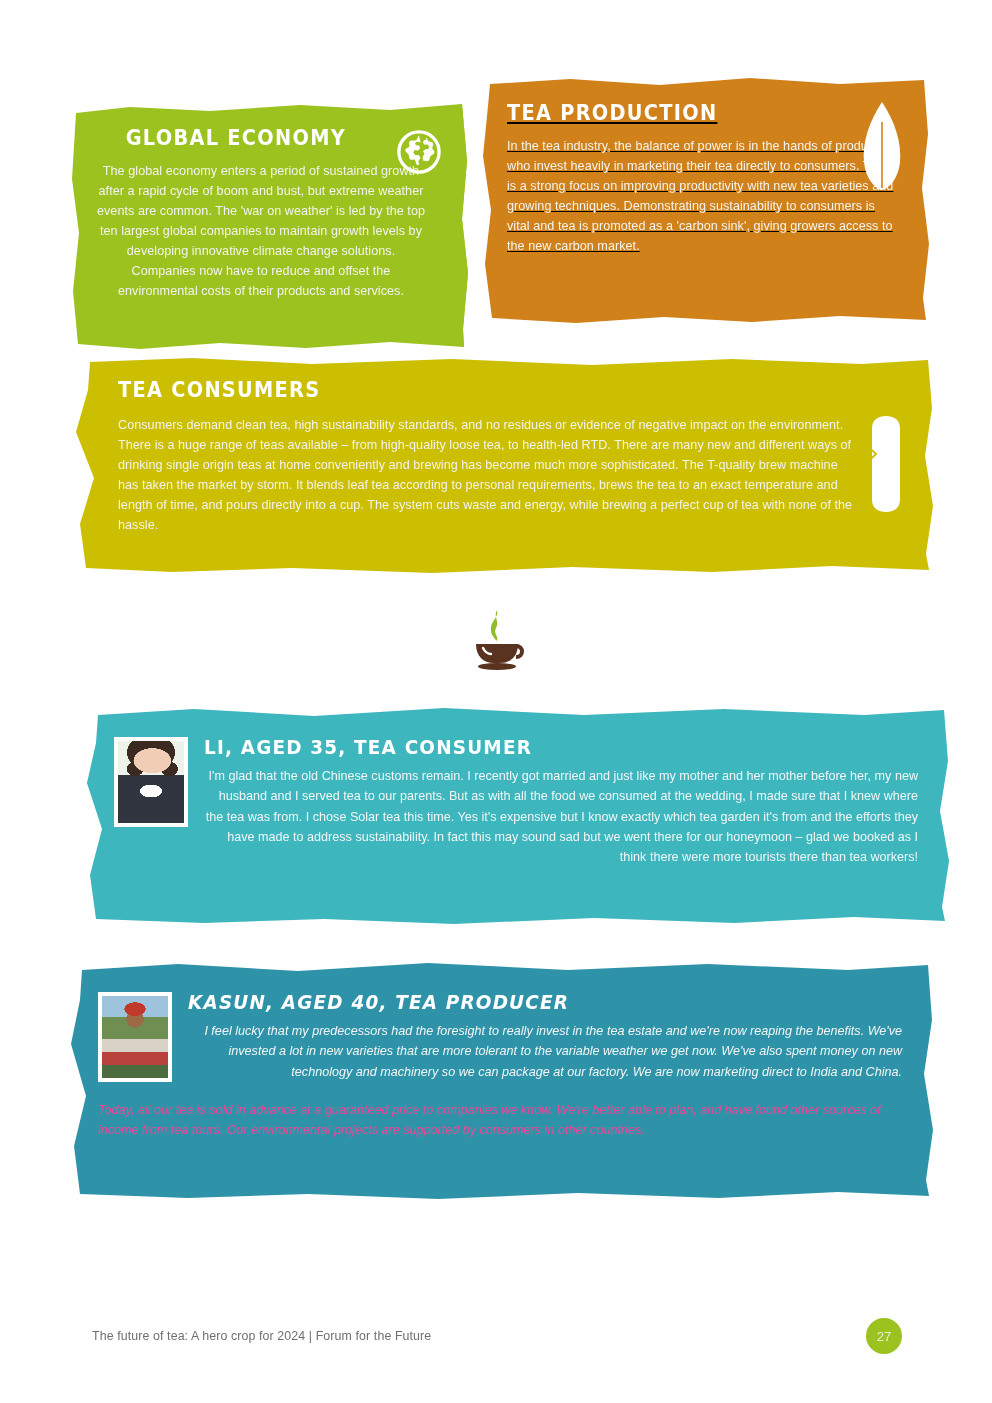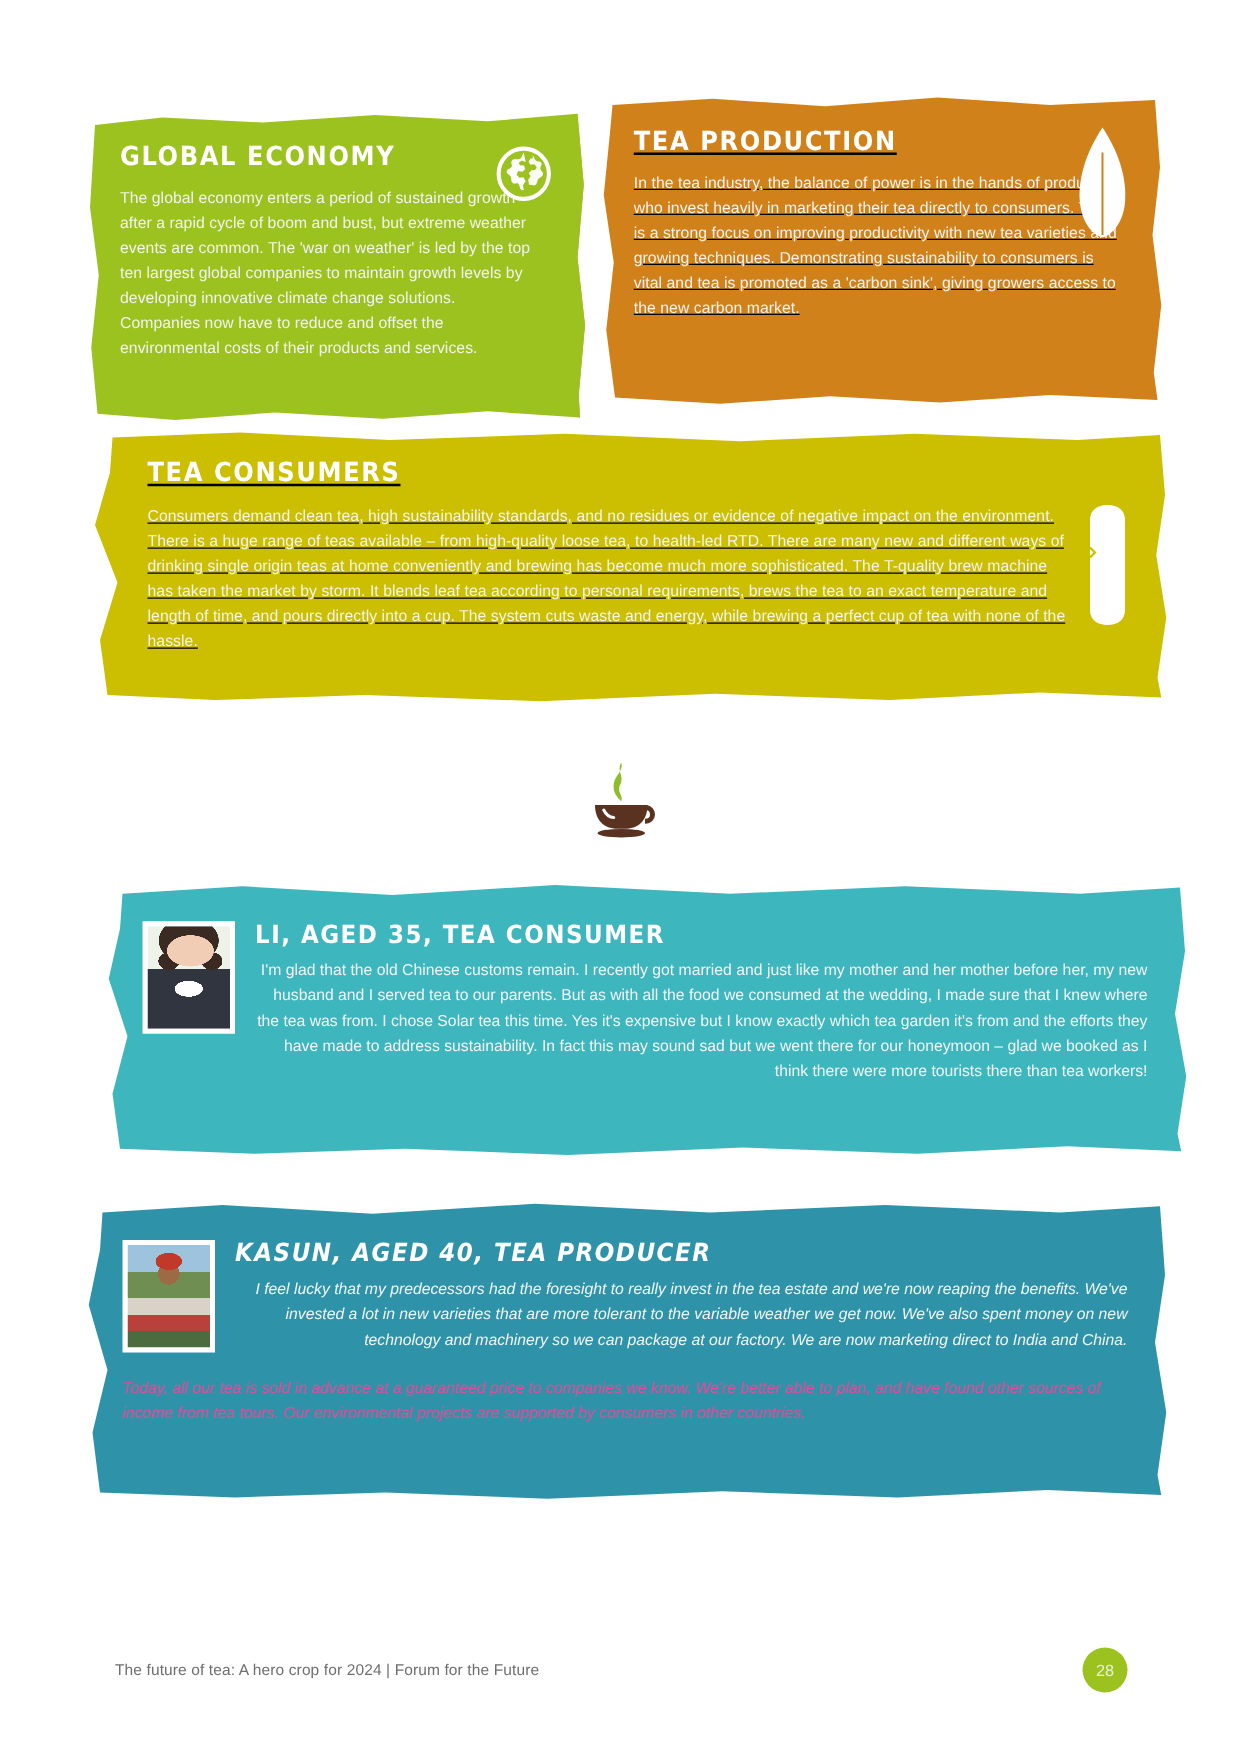--- a/index.html
+++ b/index.html
@@ -29,30 +29,30 @@
     transform-origin:left center;
   }
   .panel-body {
     color:#f3f3ef;
     font-size:12.6px;
     line-height:20px;
     letter-spacing:0.05px;
   }
 
   
-  #panel-global   { left:70px;  top:88px;  width:400px; height:250px; }
+  #panel-global   { left:70px;  top:101px;  width:400px; height:250px;text-align:center; }
   #panel-global .content   { padding:27px 70px 0 26px; }
   #panel-global .panel-body { padding-top:12px; width:330px; }
 
   #panel-production { left:480px; top:76px; width:450px; height:248px;text-decoration:underline; }
   #panel-production .content { padding:27px 85px 0 27px; }
   #panel-production .panel-body { padding-top:12px; width:390px; }
 
   
-  #panel-consumers { left:72px; top:344px; width:862px; height:218px;text-decoration:underline; }
+  #panel-consumers { left:72px; top:356px; width:862px; height:218px; }
   #panel-consumers .content { padding:24px 60px 0 46px; }
   #panel-consumers .panel-body { padding-top:14px; width:740px; }
 
   
   #panel-li    { left:84px; top:705px;  width:868px; height:220px; }
   #panel-kasun { left:68px; top:960px;  width:868px; height:240px; }
 
   .persona-row { display:flex; align-items:flex-start; }
   .persona-photo {
     width:74px; height:90px;
@@ -230,15 +230,15 @@
         <div class="persona-text">
           <h2 class="persona-title">KASUN, AGED 40, TEA PRODUCER</h2>
           <p class="persona-body">I feel lucky that my predecessors had the foresight to really invest in the tea estate and we're now reaping the benefits. We've invested a lot in new varieties that are more tolerant to the variable weather we get now. We've also spent money on new technology and machinery so we can package at our factory. We are now marketing direct to India and China.</p>
         </div>
       </div>
       <p class="persona-overflow">Today, all our tea is sold in advance at a guaranteed price to companies we know. We're better able to plan, and have found other sources of income from tea tours. Our environmental projects are supported by consumers in other countries.</p>
     </div>
   </section>
 
   <div id="footer-text">The future of tea: A hero crop for 2024 | Forum for the Future</div>
-  <div id="page-number">28</div>
+  <div id="page-number">27</div>
 
 </div>
 
 </body></html>

